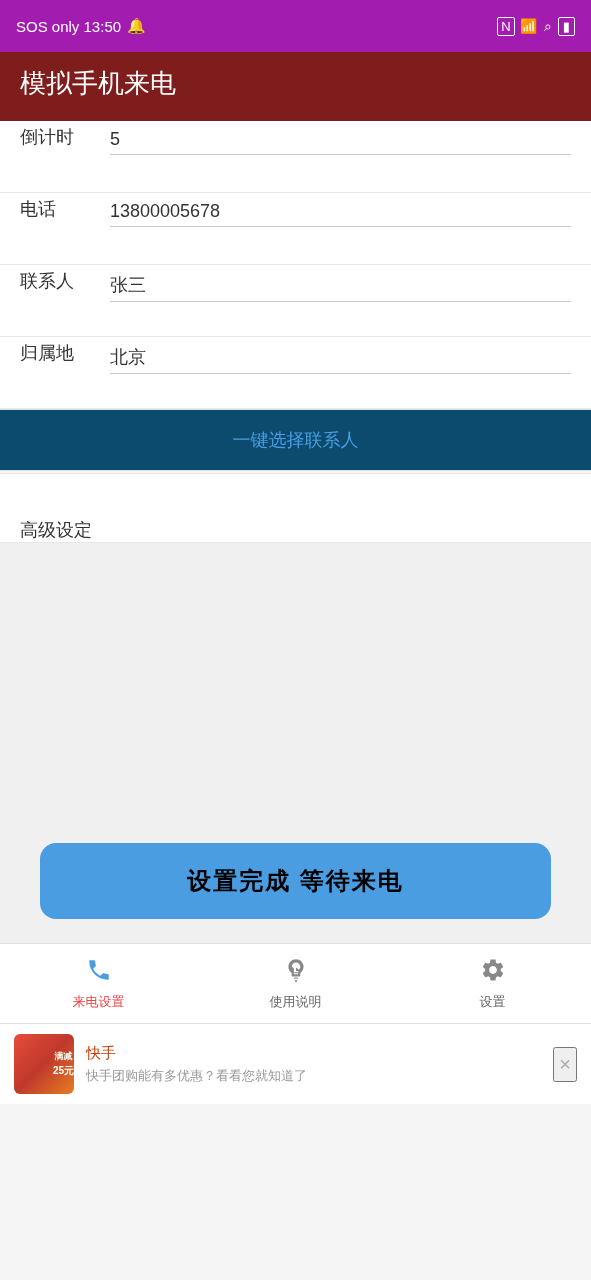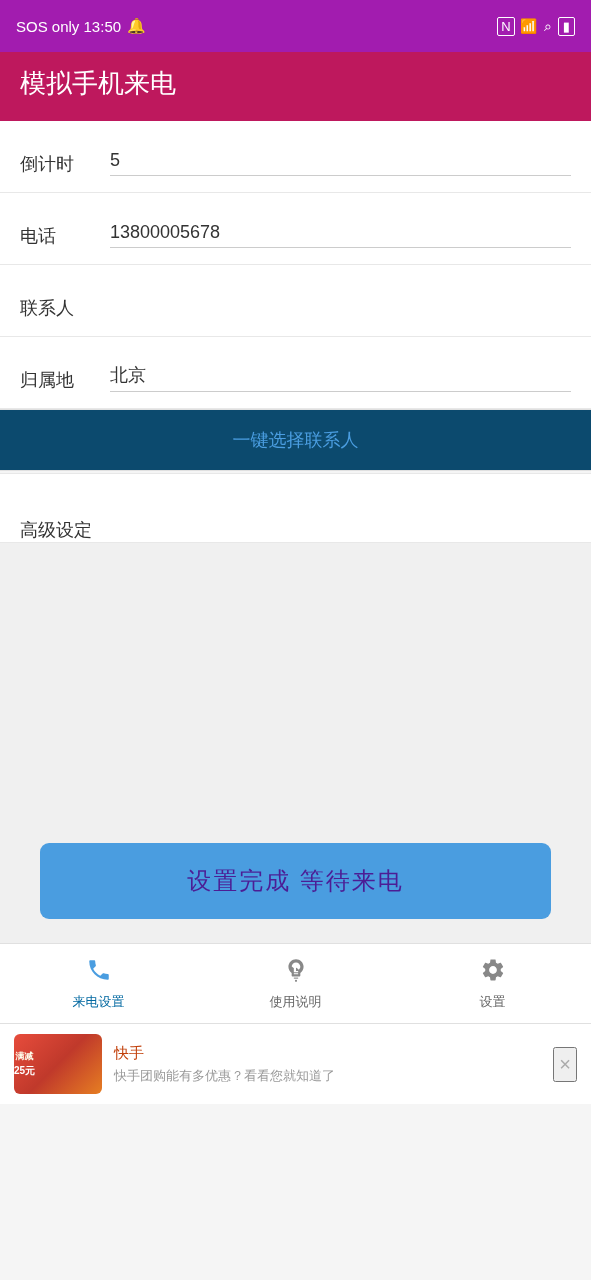--- a/index.html
+++ b/index.html
@@ -33,38 +33,38 @@
     .status-right {
       display: flex;
       align-items: center;
       gap: 6px;
       color: white;
       font-size: 14px;
     }
 
     
     .app-header {
-      background: #be185d;
+      background: #7f1d1d;
       padding: 14px 20px 20px 20px;
     }
     .app-title {
       color: white;
       font-size: 26px;
       font-weight: 500;
     }
 
     
     .form-section {
       background: white;
       margin-top: 0;
     }
     .form-row {
       display: flex;
-      align-items: flex-end;
-      padding: 16px 20px;
+      align-items: flex-start;
+      padding: 4px 20px;
       min-height: 72px;
       border-bottom: 1px solid #e8e8e8;
     }
     .form-label {
       color: #333;
       font-size: 18px;
       width: 80px;
       flex-shrink: 0;
     }
     .form-value {
@@ -130,25 +130,25 @@
     }
 
     
     .confirm-btn-area {
       background: #f0f0f0;
       padding: 20px 40px 24px 40px;
     }
     .confirm-btn {
       width: 100%;
       background: #4a9de0;
-      color: #4c1d95;
+      color: #000000;
       font-size: 24px;
-      font-weight: 400;
+      font-weight: 700;
       border: none;
-      border-radius: 9px;
+      border-radius: 16px;
       padding: 22px 0;
       cursor: pointer;
       letter-spacing: 2px;
     }
 
     
     .bottom-nav {
       background: white;
       display: flex;
       align-items: center;
@@ -157,21 +157,21 @@
       border-top: 1px solid #e0e0e0;
     }
     .nav-item {
       display: flex;
       flex-direction: column;
       align-items: center;
       gap: 4px;
       flex: 1;
       cursor: pointer;
     }
-    .nav-item.active .nav-label { color: #0369a1; }
+    .nav-item.active .nav-label { color: #ef4444; }
     .nav-item.active .nav-icon { color: #4a9de0; }
     .nav-label {
       font-size: 13px;
       color: #666;
     }
     .nav-icon {
       font-size: 24px;
       color: #666;
     }
     .nav-item.active .nav-icon { color: #4a9de0; }
@@ -180,27 +180,27 @@
     .ad-banner {
       background: white;
       display: flex;
       align-items: center;
       padding: 10px 14px;
       gap: 12px;
       border-top: 1px solid #e0e0e0;
       position: relative;
     }
     .ad-thumbnail {
-      width: 88px;
+      width: 60px;
       height: 60px;
       background: linear-gradient(135deg, #e74c3c 0%, #c0392b 50%, #e67e22 100%);
       border-radius: 6px;
       flex-shrink: 0;
       display: flex;
-      align-items: flex-start;
+      align-items: flex-end;
       justify-content: center;
       overflow: hidden;
       flex-direction: column;
     }
     .ad-thumb-text {
       color: white;
       font-size: 11px;
       font-weight: bold;
       text-align: center;
       line-height: 1.3;
@@ -256,20 +256,23 @@
 
   <div class="form-row">
     <span class="form-label">电话</span>
     <div class="form-value">
       <span>13800005678</span>
     </div>
   </div>
 
   <div class="form-row">
     <span class="form-label">联系人</span>
+    <div class="form-value">
+      <span>张三</span>
+    </div>
   </div>
 
   <div class="form-row">
     <span class="form-label">归属地</span>
     <div class="form-value">
       <span>北京</span>
     </div>
   </div>
 
 </div>

